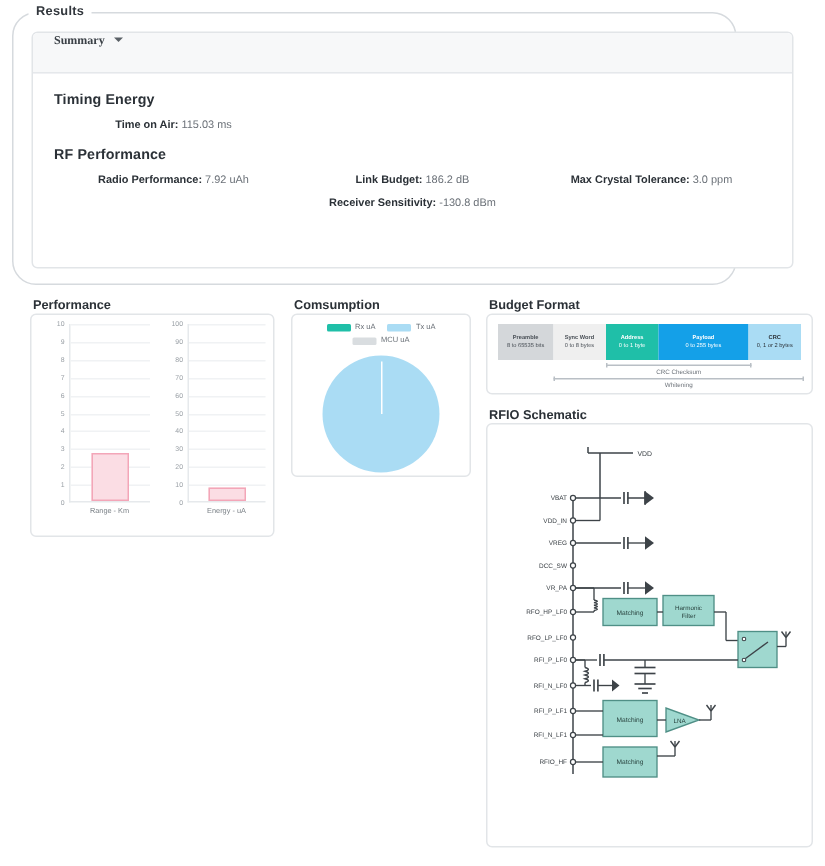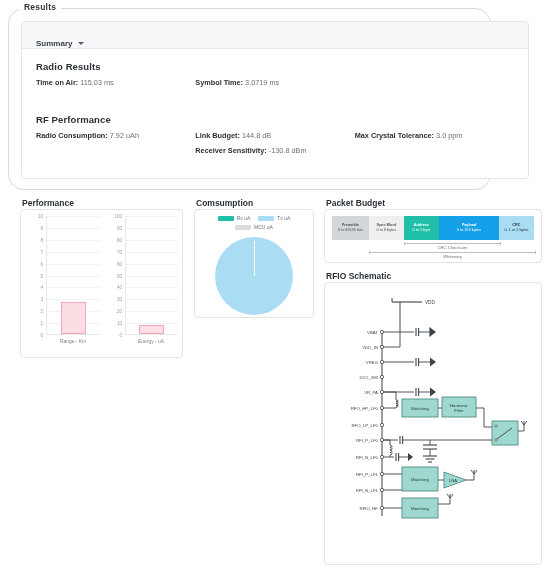--- a/index.html
+++ b/index.html
@@ -32,43 +32,43 @@
     position: absolute; left: 12px; top: 12px;
     width: 508px; height: 158px;
     border: 1px solid #e2e5e8;
     border-radius: 4px;
     background: #fff;
     overflow: hidden;
   }
   .summary-head {
     height: 27px; background: #f7f8f9;
     border-bottom: 1px solid #e5e8eb;
-    display: flex; align-items: flex-end; padding-left: 14px;
+    display: flex; align-items: flex-start; padding-left: 14px; font-family: Liberation Serif, serif;
   }
   .summary-toggle {
     display: inline-flex; align-items: center; gap: 6px;
     font-size: 8px; font-weight: bold; color: #3b4147; cursor: pointer;
   }
   .caret {
     width: 0; height: 0;
     border-left: 3.2px solid transparent;
     border-right: 3.2px solid transparent;
     border-top: 3.6px solid #5a6066;
     display: inline-block;
   }
   .summary-body { padding: 10px 14px 6px 14px; }
 
   .sec-title {
     font-size: 9.5px; font-weight: bold; color: #2b3137;
     margin: 2px 0 7px 0; letter-spacing: .1px;
   }
-  .sec-title.second { margin-top: 20px; }
+  .sec-title.second { margin-top: 4px; }
 
   .grid3 { display: grid; grid-template-columns: 1fr 1fr 1fr; }
-  .grid3 .cell { padding-bottom: 7px; }
+  .grid3 .cell { padding-bottom: 7px; text-align: center; }
   .kv { font-size: 7.3px; line-height: 1.1; white-space: nowrap; }
   .kv .k { font-weight: bold; color: #2b3137; }
   .kv .v { color: #6b7178; }
 
   
   .panel-title {
     position: absolute;
     font-size: 8.5px; font-weight: bold; color: #2b3137;
   }
   .panel-box {
@@ -175,40 +175,37 @@
 
       <div class="summary-head">
         <span class="summary-toggle">
           <span>Summary</span>
           <span class="caret"></span>
         </span>
       </div>
 
       <div class="summary-body">
 
-        <div class="sec-title">Radio Results</div>
+        <div class="sec-title">Timing Energy</div>
         <div class="grid3">
           <div class="cell">
               <div class="kv"><span class="k">Time on Air:</span> <span class="v">115.03 ms</span></div>
-            </div>
-          <div class="cell">
-              <div class="kv"><span class="k">Symbol Time:</span> <span class="v">3.0719 ms</span></div>
             </div>
           <div class="cell">
               <div class="kv"><span class="k"></span> <span class="v"></span></div>
             </div>
         </div>
 
         <div class="sec-title second">RF Performance</div>
         <div class="grid3">
           <div class="cell">
-              <div class="kv"><span class="k">Radio Consumption:</span> <span class="v">7.92 uAh</span></div>
-            </div>
-          <div class="cell">
-              <div class="kv"><span class="k">Link Budget:</span> <span class="v">144.8 dB</span></div>
+              <div class="kv"><span class="k">Radio Performance:</span> <span class="v">7.92 uAh</span></div>
+            </div>
+          <div class="cell">
+              <div class="kv"><span class="k">Link Budget:</span> <span class="v">186.2 dB</span></div>
             </div>
           <div class="cell">
               <div class="kv"><span class="k">Max Crystal Tolerance:</span> <span class="v">3.0 ppm</span></div>
             </div>
           <div class="cell">
               <div class="kv"><span class="k"></span> <span class="v"></span></div>
             </div>
           <div class="cell">
               <div class="kv"><span class="k">Receiver Sensitivity:</span> <span class="v">-130.8 dBm</span></div>
             </div>
@@ -301,21 +298,21 @@
           <span class="leg-label">MCU uA</span>
         </span>
       </div>
     <div class="pie-wrap">
       <div class="pie" id="cons-pie" style="background: conic-gradient(rgb(31, 191, 168) 0deg, rgb(31, 191, 168) 0deg, rgb(170, 220, 244) 0deg, rgb(170, 220, 244) 359.64deg, rgb(217, 221, 224) 359.64deg, rgb(217, 221, 224) 360deg);">
         <div class="pie-sliver"></div>
       </div>
     </div>
   </div>
 
-  <div class="panel-title" id="pkt-title">Packet Budget</div>
+  <div class="panel-title" id="pkt-title">Budget Format</div>
   <div class="panel-box" id="pkt-box">
     <div class="packet" id="pkt-row">
         <div class="pf" style="flex: 1.05 1 0%; background: rgb(212, 215, 218); color: rgb(74, 80, 87);">
           <div class="pf-n">Preamble</div>
           <div>8 to 65535 bits</div>
         </div>
         <div class="pf" style="flex: 1 1 0%; background: rgb(239, 239, 239); color: rgb(74, 80, 87);">
           <div class="pf-n">Sync Word</div>
           <div>0 to 8 bytes</div>
         </div>

